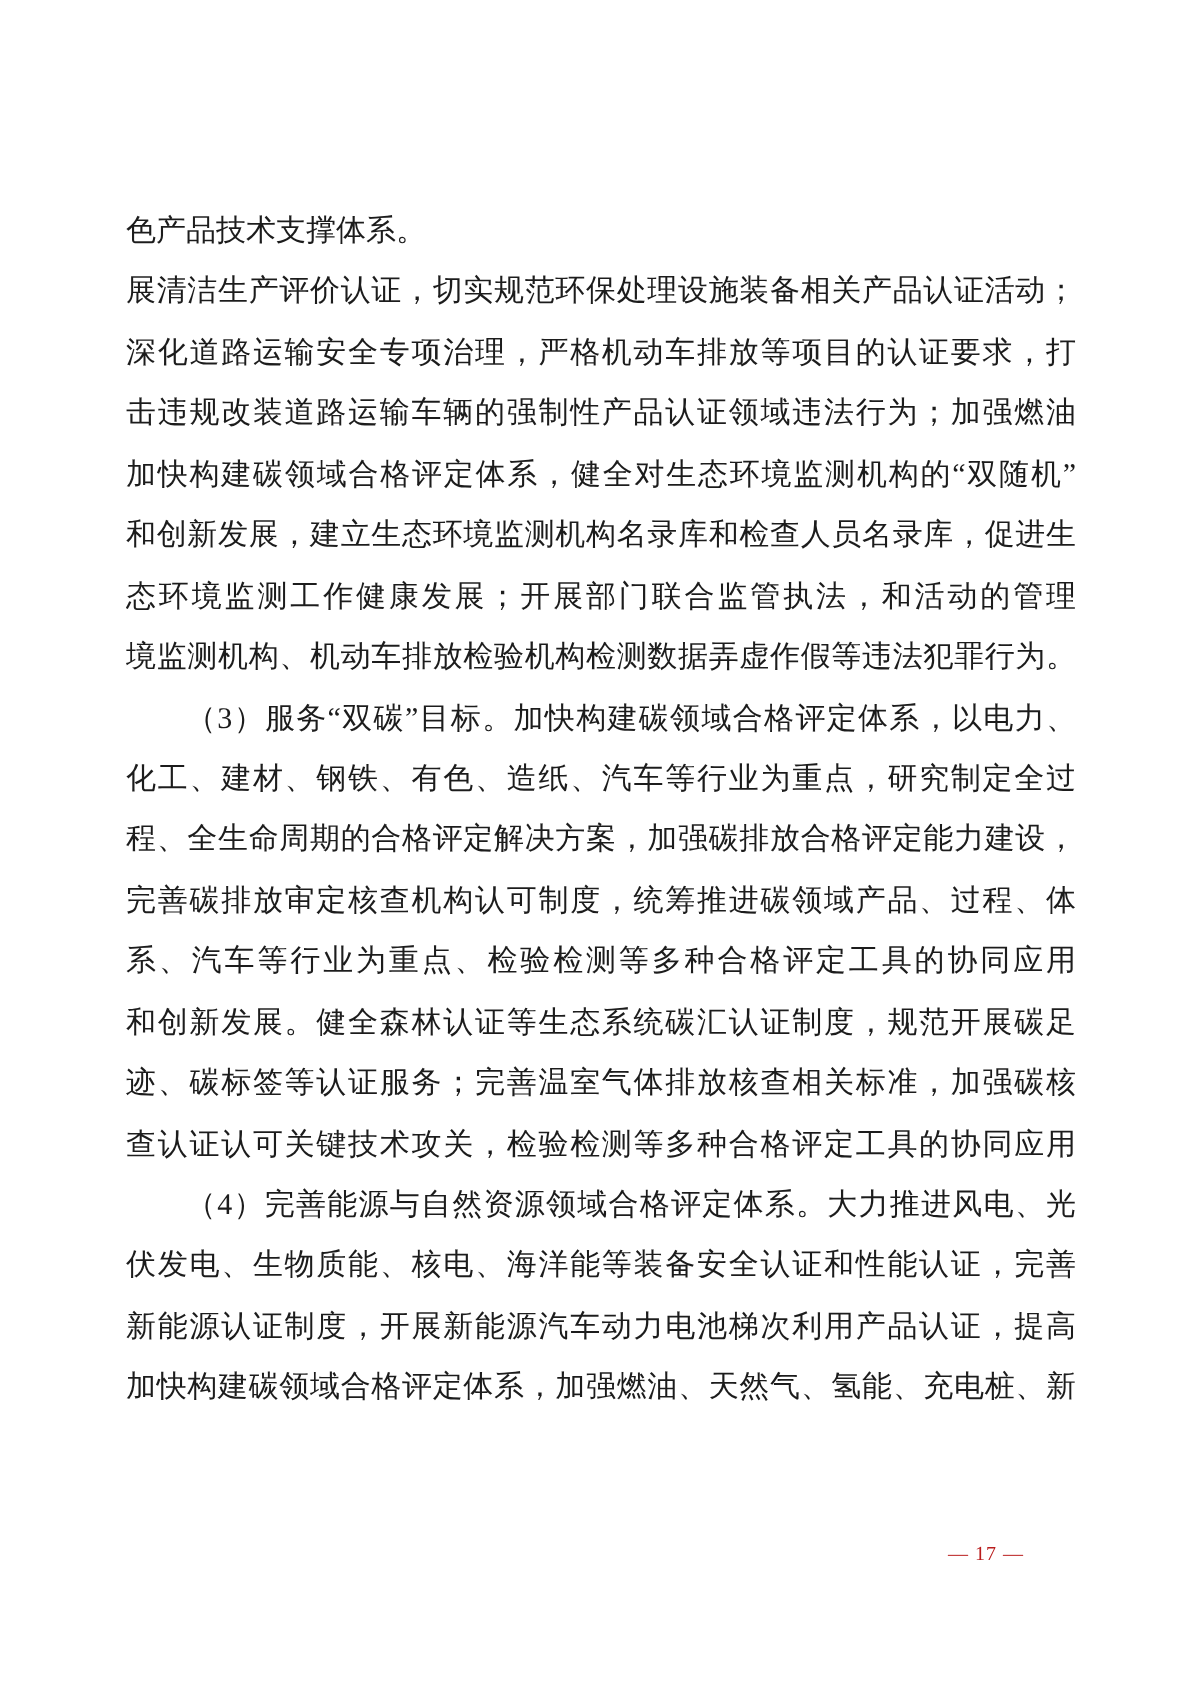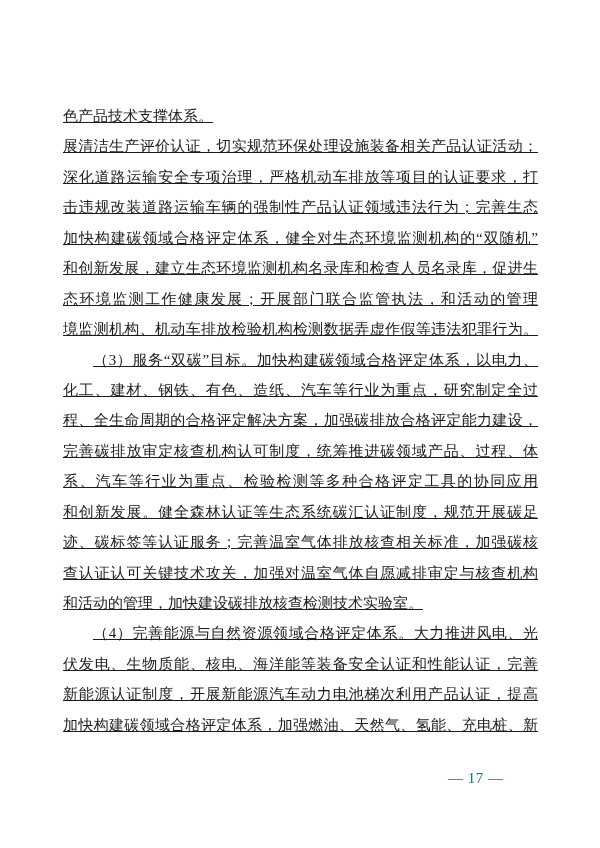--- a/index.html
+++ b/index.html
@@ -24,63 +24,61 @@
   }
   .line {
     height: 30.45px;
     line-height: 30.45px;
     font-size: 15px;
     letter-spacing: 0;
     text-align: justify;
     text-align-last: justify;
     overflow: hidden;
     white-space: normal;
-    text-decoration: underline;
   }
   .line.align-left {
     text-align: left;
     text-align-last: left;
   }
   .line.indent {
     text-indent: 2em;
   }
   .page-number {
     position: absolute;
     top: 766px;
     left: 448px;
     width: 64px;
     height: 24px;
     line-height: 24px;
-    font-size: 15px;
-    text-align: left;
-    color: #0f766e;
+    font-size: 10px;
+    text-align: right;
+    color: #b91c1c;
     letter-spacing: 0.5px;
   }
 </style>
 </head>
 <body>
 
 <div class="page">
   <div class="text-block">
     <div class="line align-left">色产品技术支撑体系。</div>
     <div class="line">展清洁生产评价认证，切实规范环保处理设施装备相关产品认证活动；</div>
     <div class="line">深化道路运输安全专项治理，严格机动车排放等项目的认证要求，打</div>
-    <div class="line">击违规改装道路运输车辆的强制性产品认证领域违法行为；完善生态</div>
+    <div class="line">击违规改装道路运输车辆的强制性产品认证领域违法行为；加强燃油</div>
     <div class="line">加快构建碳领域合格评定体系，健全对生态环境监测机构的“双随机”</div>
     <div class="line">和创新发展，建立生态环境监测机构名录库和检查人员名录库，促进生</div>
     <div class="line">态环境监测工作健康发展；开展部门联合监管执法，和活动的管理</div>
     <div class="line">境监测机构、机动车排放检验机构检测数据弄虚作假等违法犯罪行为。</div>
     <div class="line indent">（3）服务“双碳”目标。加快构建碳领域合格评定体系，以电力、</div>
     <div class="line">化工、建材、钢铁、有色、造纸、汽车等行业为重点，研究制定全过</div>
     <div class="line">程、全生命周期的合格评定解决方案，加强碳排放合格评定能力建设，</div>
     <div class="line">完善碳排放审定核查机构认可制度，统筹推进碳领域产品、过程、体</div>
     <div class="line">系、汽车等行业为重点、检验检测等多种合格评定工具的协同应用</div>
     <div class="line">和创新发展。健全森林认证等生态系统碳汇认证制度，规范开展碳足</div>
     <div class="line">迹、碳标签等认证服务；完善温室气体排放核查相关标准，加强碳核</div>
-    <div class="line">查认证认可关键技术攻关，加强对温室气体自愿减排审定与核查机构</div>
-    <div class="line align-left">和活动的管理，加快建设碳排放核查检测技术实验室。</div>
+    <div class="line">查认证认可关键技术攻关，检验检测等多种合格评定工具的协同应用</div>
     <div class="line indent">（4）完善能源与自然资源领域合格评定体系。大力推进风电、光</div>
     <div class="line">伏发电、生物质能、核电、海洋能等装备安全认证和性能认证，完善</div>
     <div class="line">新能源认证制度，开展新能源汽车动力电池梯次利用产品认证，提高</div>
     <div class="line">加快构建碳领域合格评定体系，加强燃油、天然气、氢能、充电桩、新</div>
   </div>
   <div class="page-number">— 17 —</div>
 </div>
 
 </body></html>

